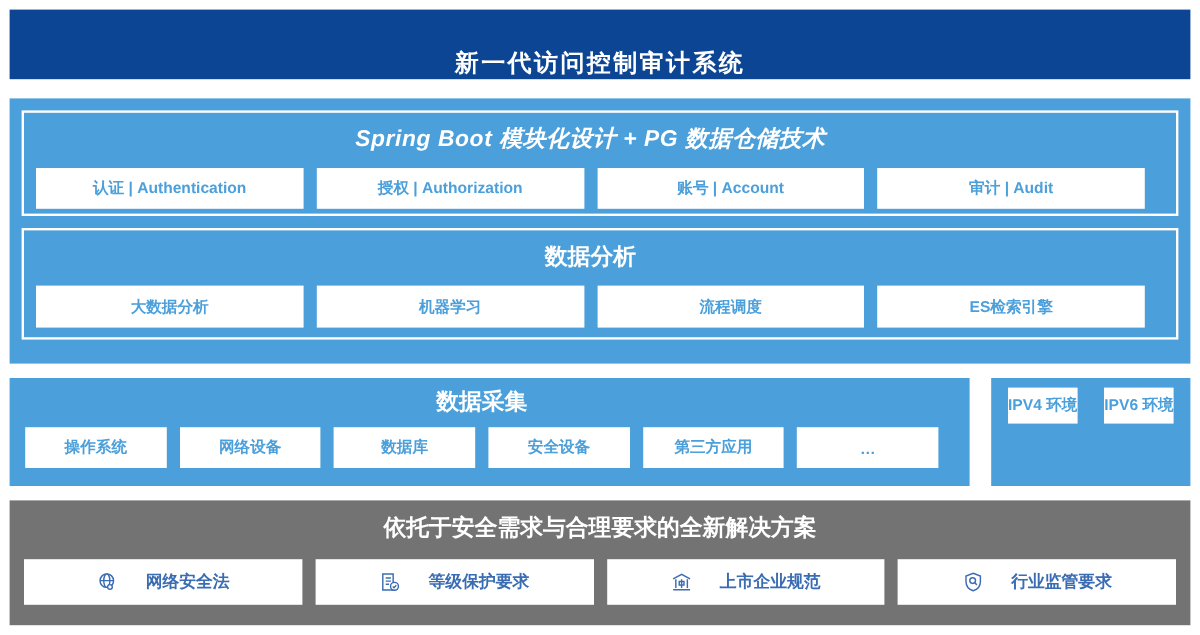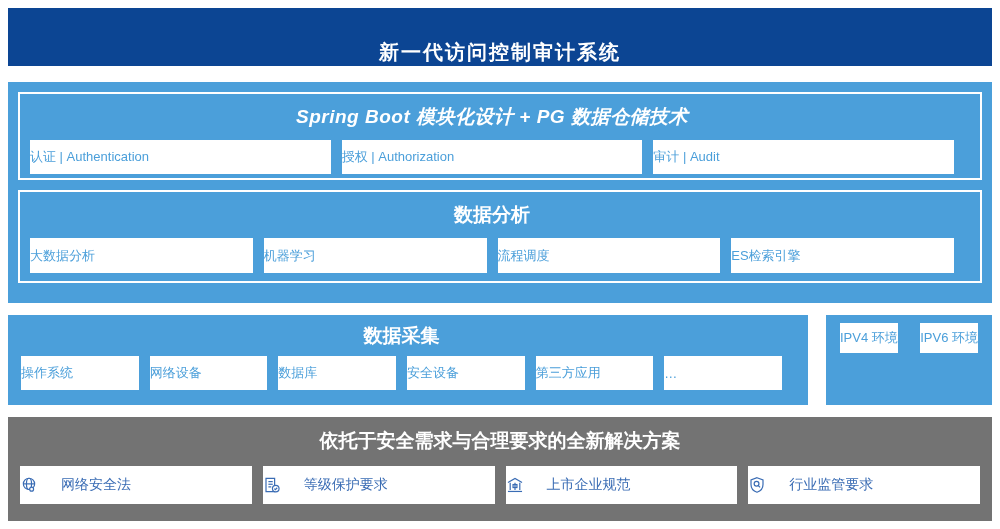--- a/index.html
+++ b/index.html
@@ -74,24 +74,26 @@
   .card-row {
     display: flex;
     gap: 11px;
   }
   .card {
     flex: 1 1 0;
     background: #ffffff;
     height: 34px;
     display: flex;
     align-items: center;
+    justify-content: center;
     color: #4b9fda;
     font-size: 13px;
     box-sizing: border-box;
     white-space: nowrap;
+    font-weight: bold;
   }
 
   .box-spring { height: 88px; margin-bottom: 10px; }
   .box-analysis { height: 93px; }
   .box-analysis .card { height: 35px; }
 
   
   .collect-wrap {
     position: absolute;
     left: 8px;
@@ -176,20 +178,23 @@
   <div class="panel-app">
 
     <div class="inner-box box-spring">
       <div class="inner-title italic">Spring Boot 模块化设计 + PG 数据仓储技术</div>
       <div class="card-row">
         <div class="card">
           <span>认证 | Authentication</span>
         </div>
         <div class="card">
           <span>授权 | Authorization</span>
+        </div>
+        <div class="card">
+          <span>账号 | Account</span>
         </div>
         <div class="card">
           <span>审计 | Audit</span>
         </div>
       </div>
     </div>
 
     <div class="inner-box box-analysis">
       <div class="inner-title">数据分析</div>
       <div class="card-row">

